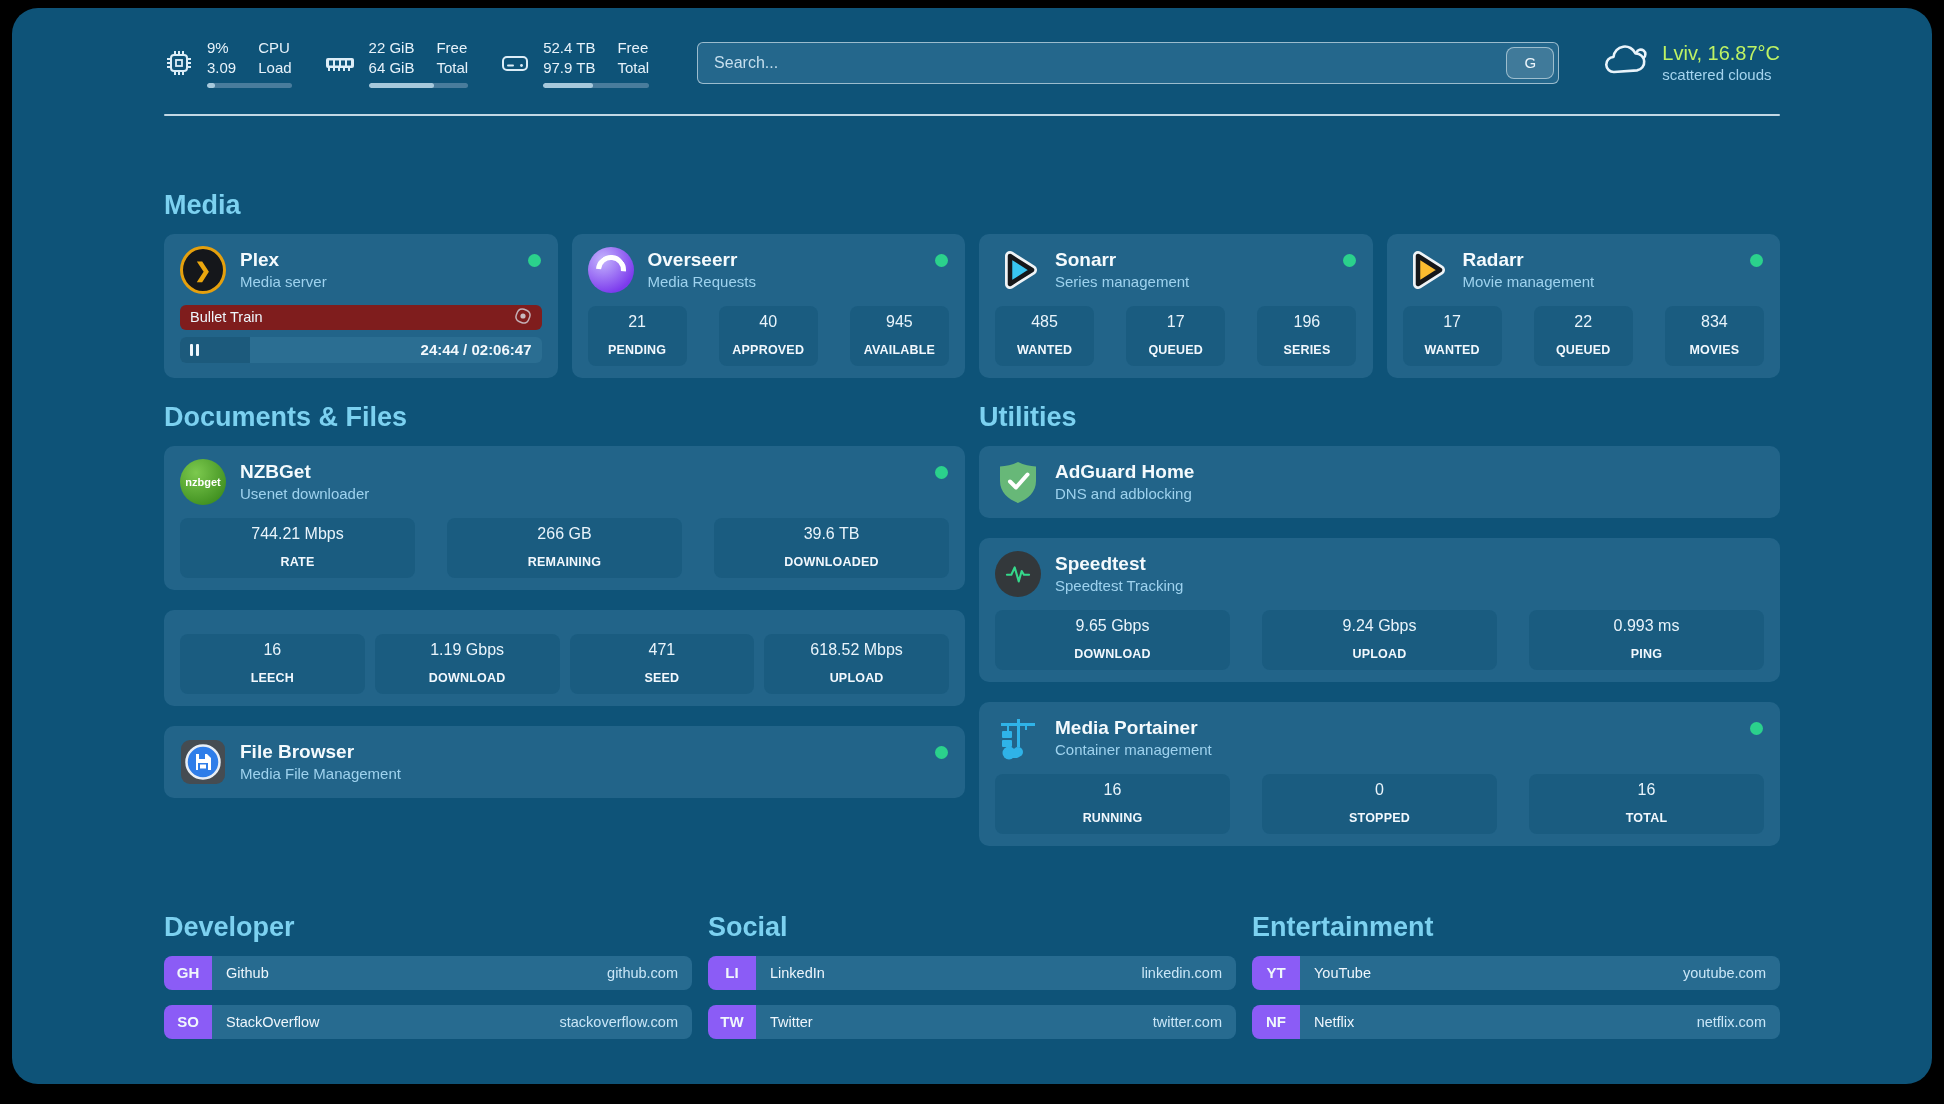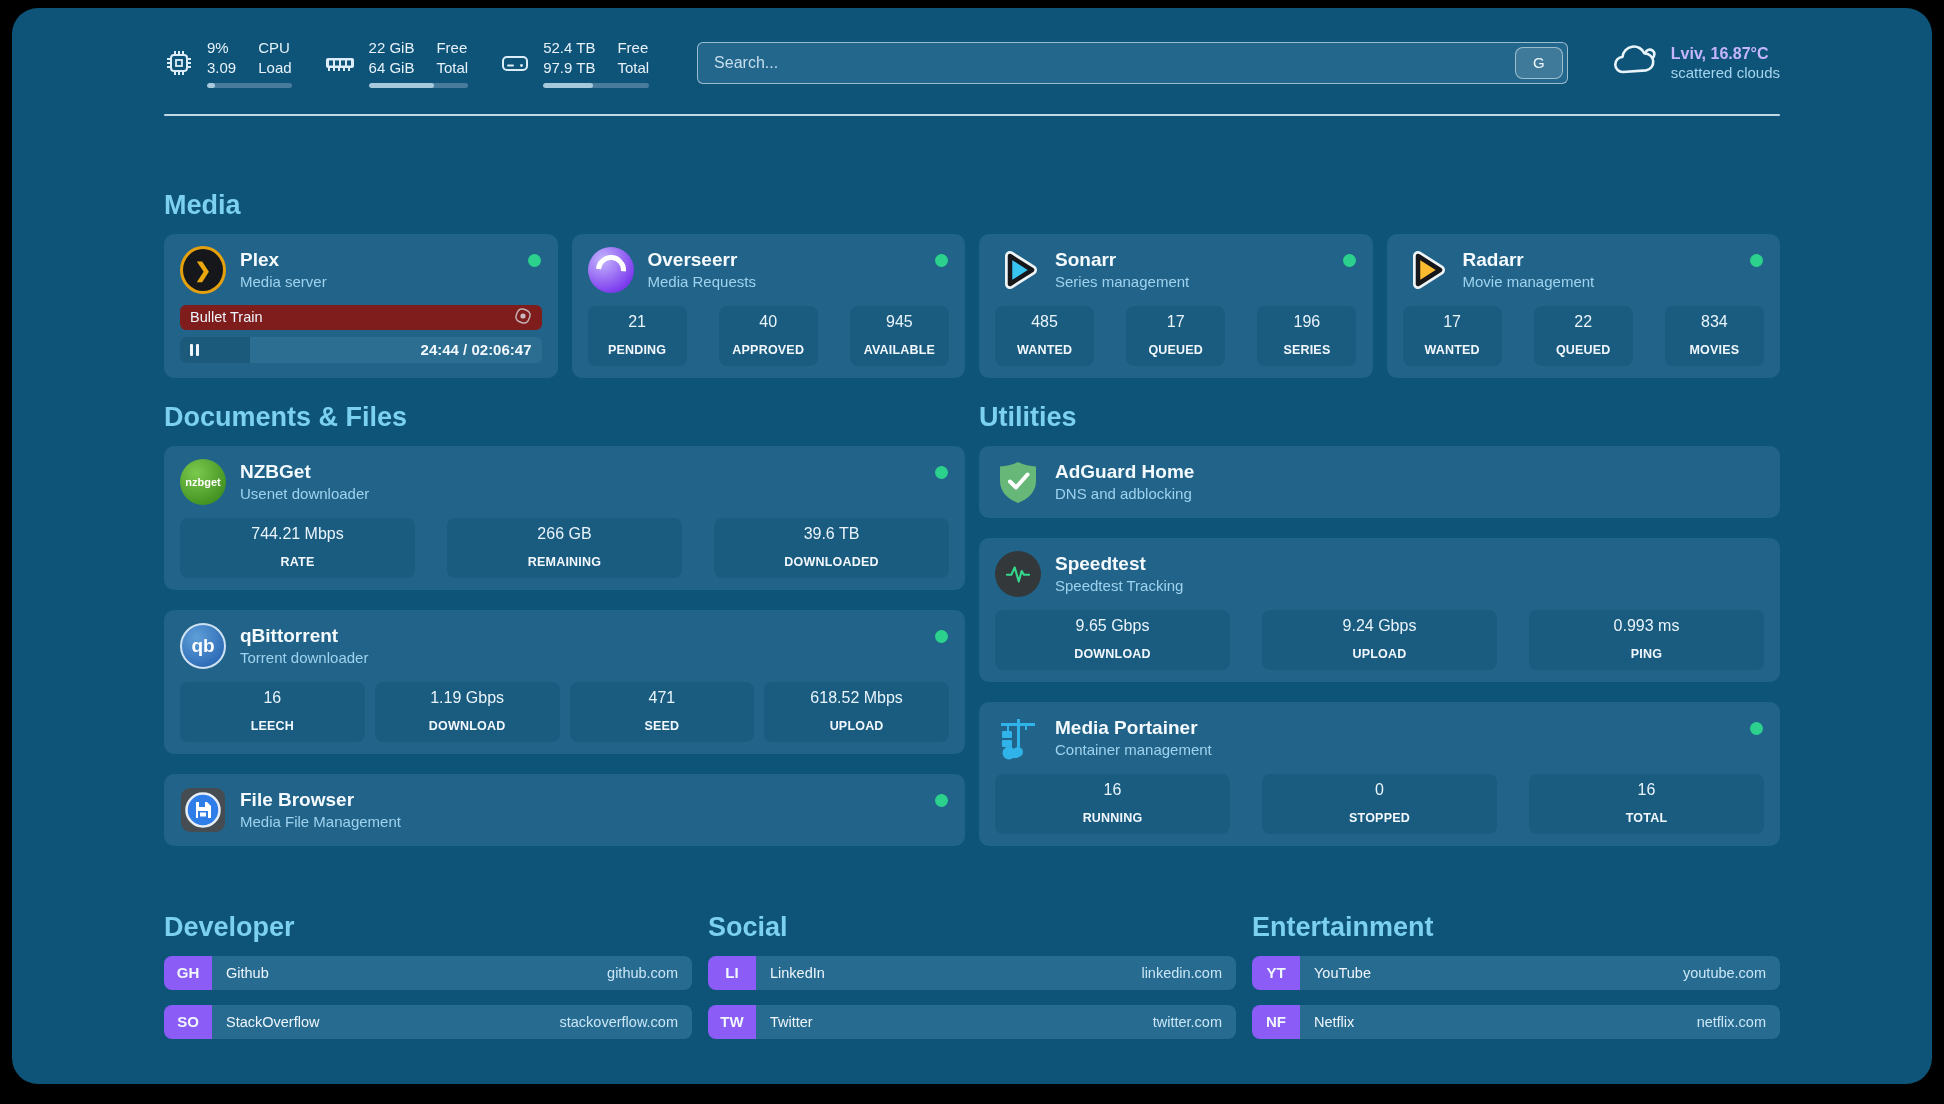--- a/index.html
+++ b/index.html
@@ -19,21 +19,21 @@
   .res-col{display:flex;flex-direction:column;}
   .res-bar{margin-top:5px;height:5px;border-radius:3px;background:#497c9c;overflow:hidden;}
   .res-bar-fill{height:100%;background:#a7c9dc;border-radius:3px;width:0;}
   .search{flex:1;margin:0 44px 0 48px;position:relative;}
   .search input{width:100%;height:42px;box-sizing:border-box;background:#24678c;border:1.5px solid rgba(235,245,250,0.6);
     border-radius:6px;color:#e8f3fa;font-size:16px;padding:0 70px 0 16px;outline:none;font-family:inherit;}
   .search input::placeholder{color:#c6dfee;}
   .search-btn{position:absolute;right:5px;top:5px;height:32px;width:48px;border-radius:8px;cursor:pointer;
     background:rgba(255,255,255,0.13);border:1.5px solid rgba(235,245,250,0.55);color:#eef6fc;font-size:15px;font-family:inherit;}
   .weather{display:flex;align-items:center;gap:13px;}
-  .weather-line1{font-size:16px;color:#c4b5fd;font-weight:700;}
+  .weather-line1{font-size:20px;color:#bef264;font-weight:400;}
   .weather-line2{font-size:15px;color:#a5d4ee;margin-top:1px;}
   .divider{margin-top:26px;height:2px;background:rgba(226,240,248,0.85);border-radius:1px;}
 
   
   h2.sec{font-size:27px;color:#7cd1f0;font-weight:600;margin:0 0 13px;}
   .section-media{margin-top:74px;}
   .grid4{display:grid;grid-template-columns:repeat(4,1fr);gap:14px;}
   .card{background:#226489;border-radius:10px;padding:12px 16px;position:relative;}
   .card-head{display:flex;gap:14px;align-items:center;min-height:48px;}
   .logo{width:46px;height:46px;flex:none;display:flex;align-items:center;justify-content:center;position:relative;}
@@ -340,30 +340,20 @@
               <div class="stat-label">REMAINING</div>
             </div>
             <div class="stat">
               <div class="stat-value">39.6 TB</div>
               <div class="stat-label">DOWNLOADED</div>
             </div>
           </div>
         </div>
 
         <div class="card">
-          <div class="card-head">
-            <span class="logo">
-              <span class="qb-logo">qb</span>
-            </span>
-            <div class="card-titles">
-              <div class="card-title">qBittorrent</div>
-              <div class="card-sub">Torrent downloader</div>
-            </div>
-            <span class="dot"></span>
-          </div>
           <div class="stats c4">
             <div class="stat">
               <div class="stat-value">16</div>
               <div class="stat-label">LEECH</div>
             </div>
             <div class="stat">
               <div class="stat-value">1.19 Gbps</div>
               <div class="stat-label">DOWNLOAD</div>
             </div>
             <div class="stat">

